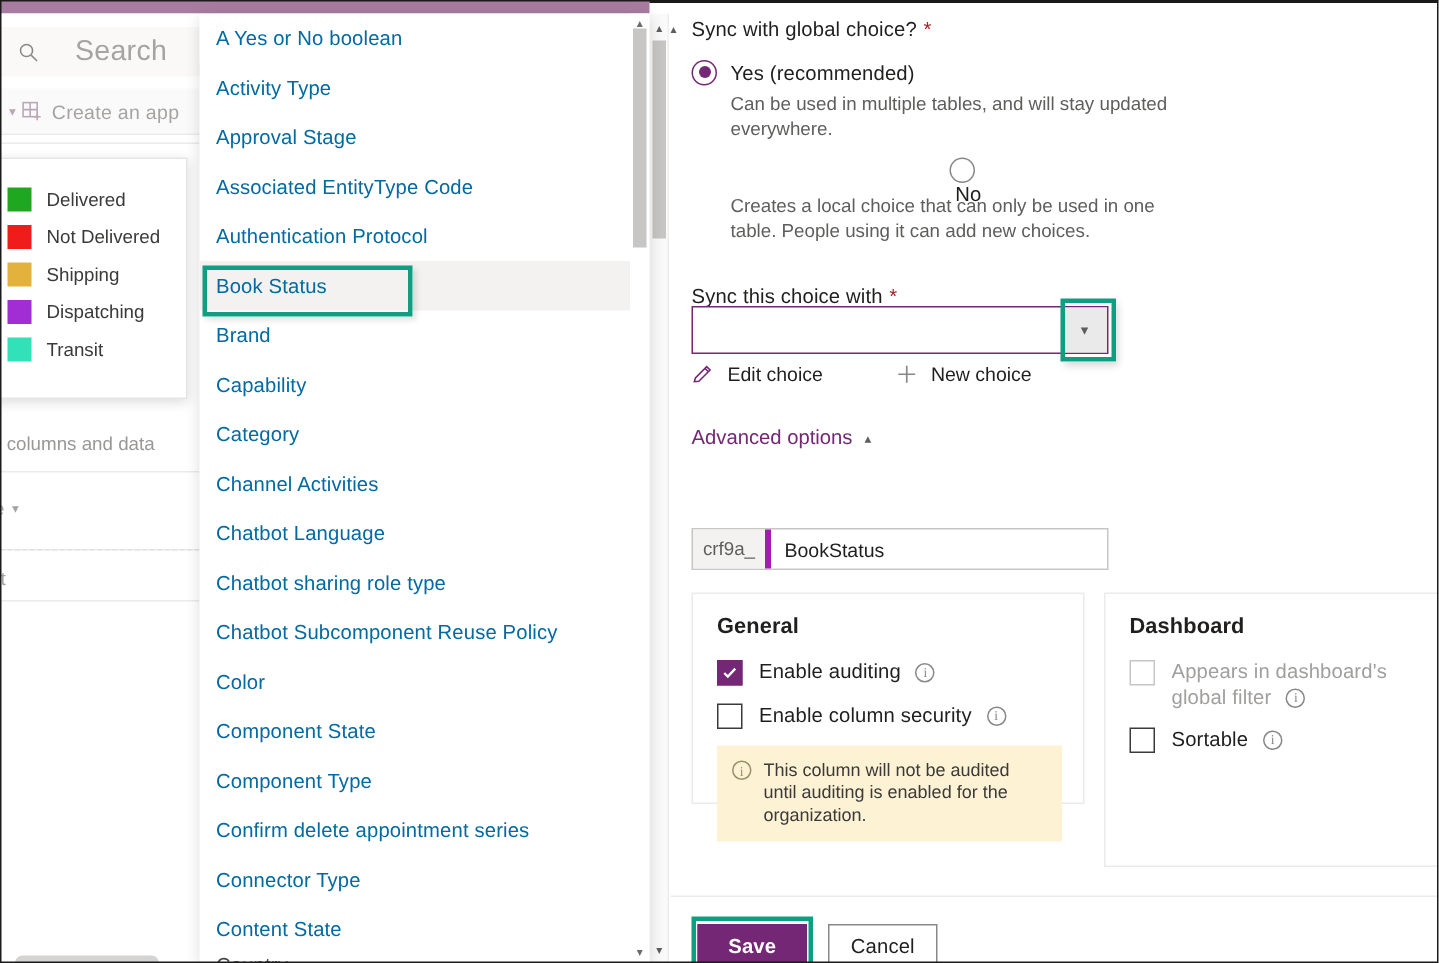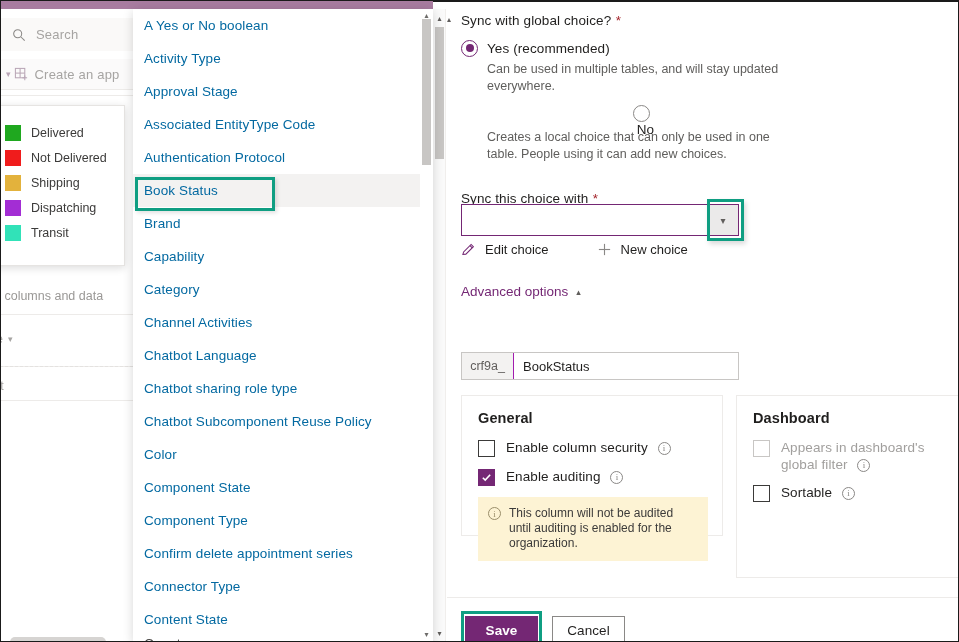--- a/index.html
+++ b/index.html
@@ -42,22 +42,22 @@
     background: #faf9f8;
     display: flex; align-items: center;
     padding-left: 8px;
   }
   .search-icon-wrap {
     width: 22px; height: 22px;
     display: flex; align-items: center; justify-content: center;
     color: #8a8886;
   }
   .search-placeholder {
-    font-size: 13px; color: #a6a4a2;
-    margin-left: 6px;
+    font-size: 19px; color: #a6a4a2;
+    margin-left: 20px;
     letter-spacing: .2px;
   }
   .createapp-row {
     position: absolute; left: 0; top: 50px;
     width: 133px; height: 31px;
     background: #fbfafa;
     display: flex; align-items: center;
     padding-left: 6px;
     border-bottom: 1px solid #edebe9;
   }
@@ -339,21 +339,21 @@
   .schema-field {
     position: absolute; left: 14px; top: 343px;
     width: 278px; height: 28px;
     border: 1px solid #c8c6c4;
     background: #ffffff;
     display: flex; align-items: stretch;
   }
   .schema-prefix {
     width: 52px;
     background: #f3f2f1;
-    border-right: 1px solid #a21caf;
+    border-right: 4px solid #a21caf;
     display: flex; align-items: center; justify-content: center;
     font-size: 12.5px; color: #605e5c;
   }
   .schema-input {
     flex: 1; border: none; outline: none; background: transparent;
     padding: 0 9px; font-size: 13px; color: #201f1e;
     font-family: "Liberation Sans", sans-serif;
   }
 
   
@@ -684,39 +684,39 @@
 
       <div class="schema-field">
         <span class="schema-prefix">crf9a_</span>
         <input class="schema-input" type="text" value="BookStatus" style="">
       </div>
 
       <div class="card card-general">
         <div class="card-title">General</div>
 
         <div class="cb-row">
-          <span class="checkbox"></span>
-          <span class="cb-label">
-            <span>Enable column security</span>
-            <span class="info-circle">i</span>
-          </span>
-        </div>
-
-        <div class="cb-row">
           <span class="checkbox checked">
             <svg width="11" height="11" viewBox="0 0 12 12" fill="none">
               <path d="M2 6.2 L4.6 8.8 L10 3" stroke="#ffffff" stroke-width="1.7" fill="none"></path>
             </svg>
           </span>
           <span class="cb-label">
             <span>Enable auditing</span>
             <span class="info-circle">i</span>
           </span>
         </div>
 
+        <div class="cb-row">
+          <span class="checkbox"></span>
+          <span class="cb-label">
+            <span>Enable column security</span>
+            <span class="info-circle">i</span>
+          </span>
+        </div>
+
         <div class="warn-box">
           <span class="warn-icon">i</span>
           <span class="warn-text">This column will not be audited until auditing is enabled for the organization.</span>
         </div>
       </div>
 
       <div class="card card-dashboard">
         <div class="card-title">Dashboard</div>
 
         <div class="cb-row">

